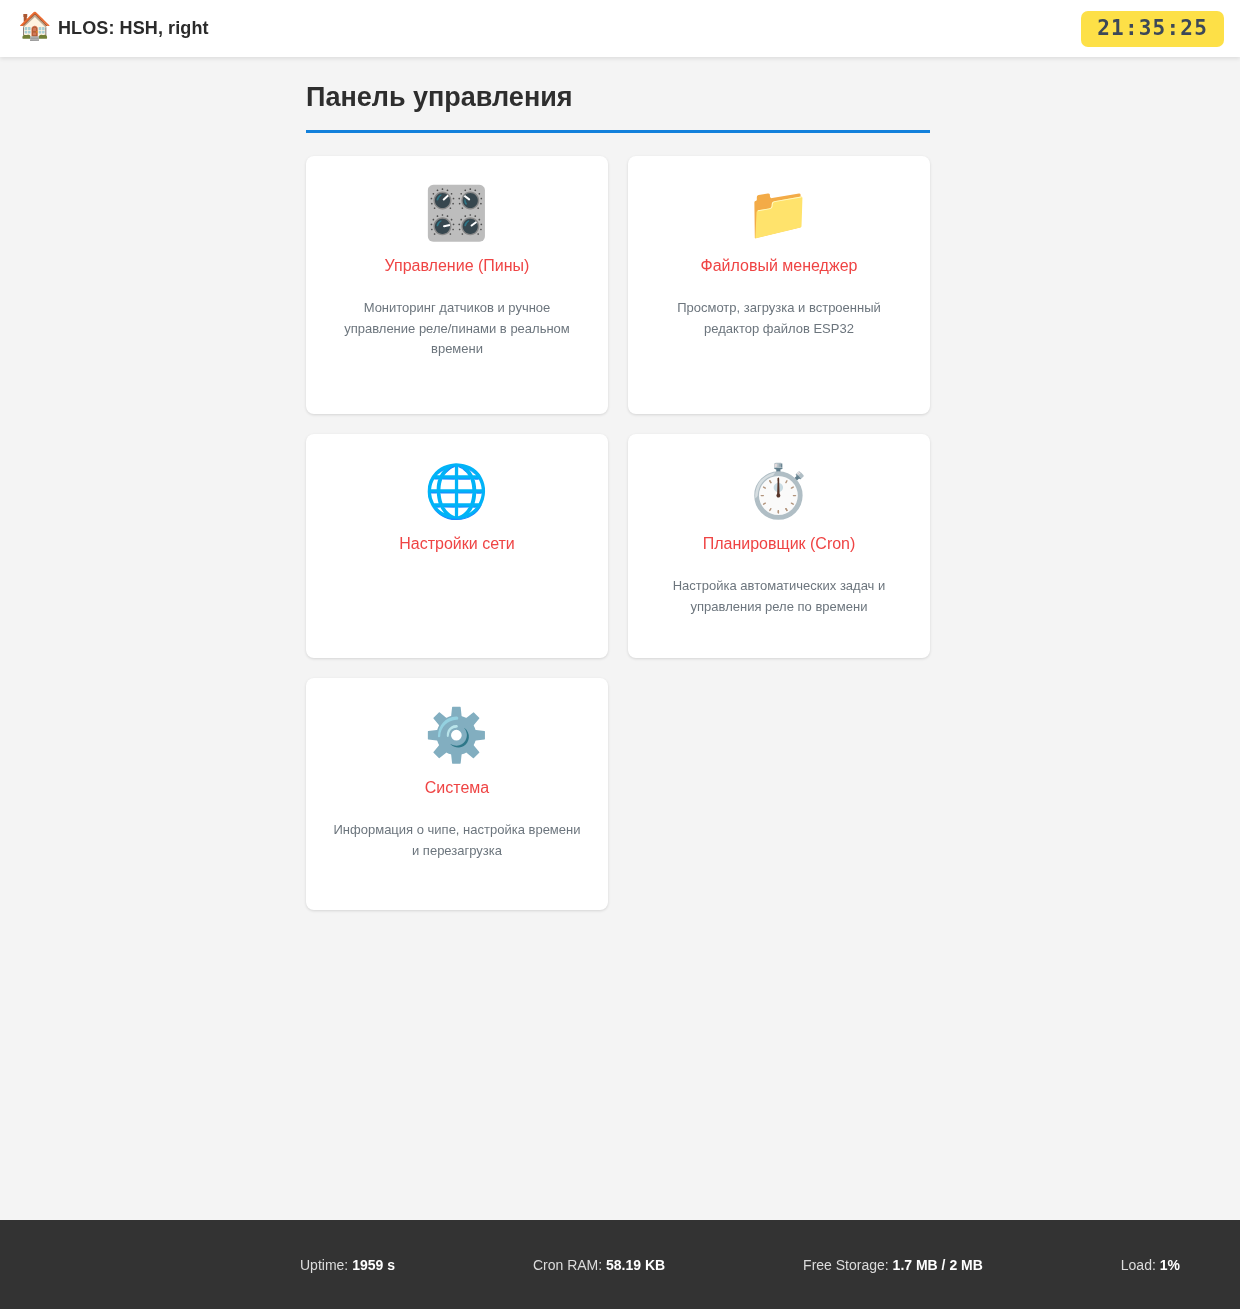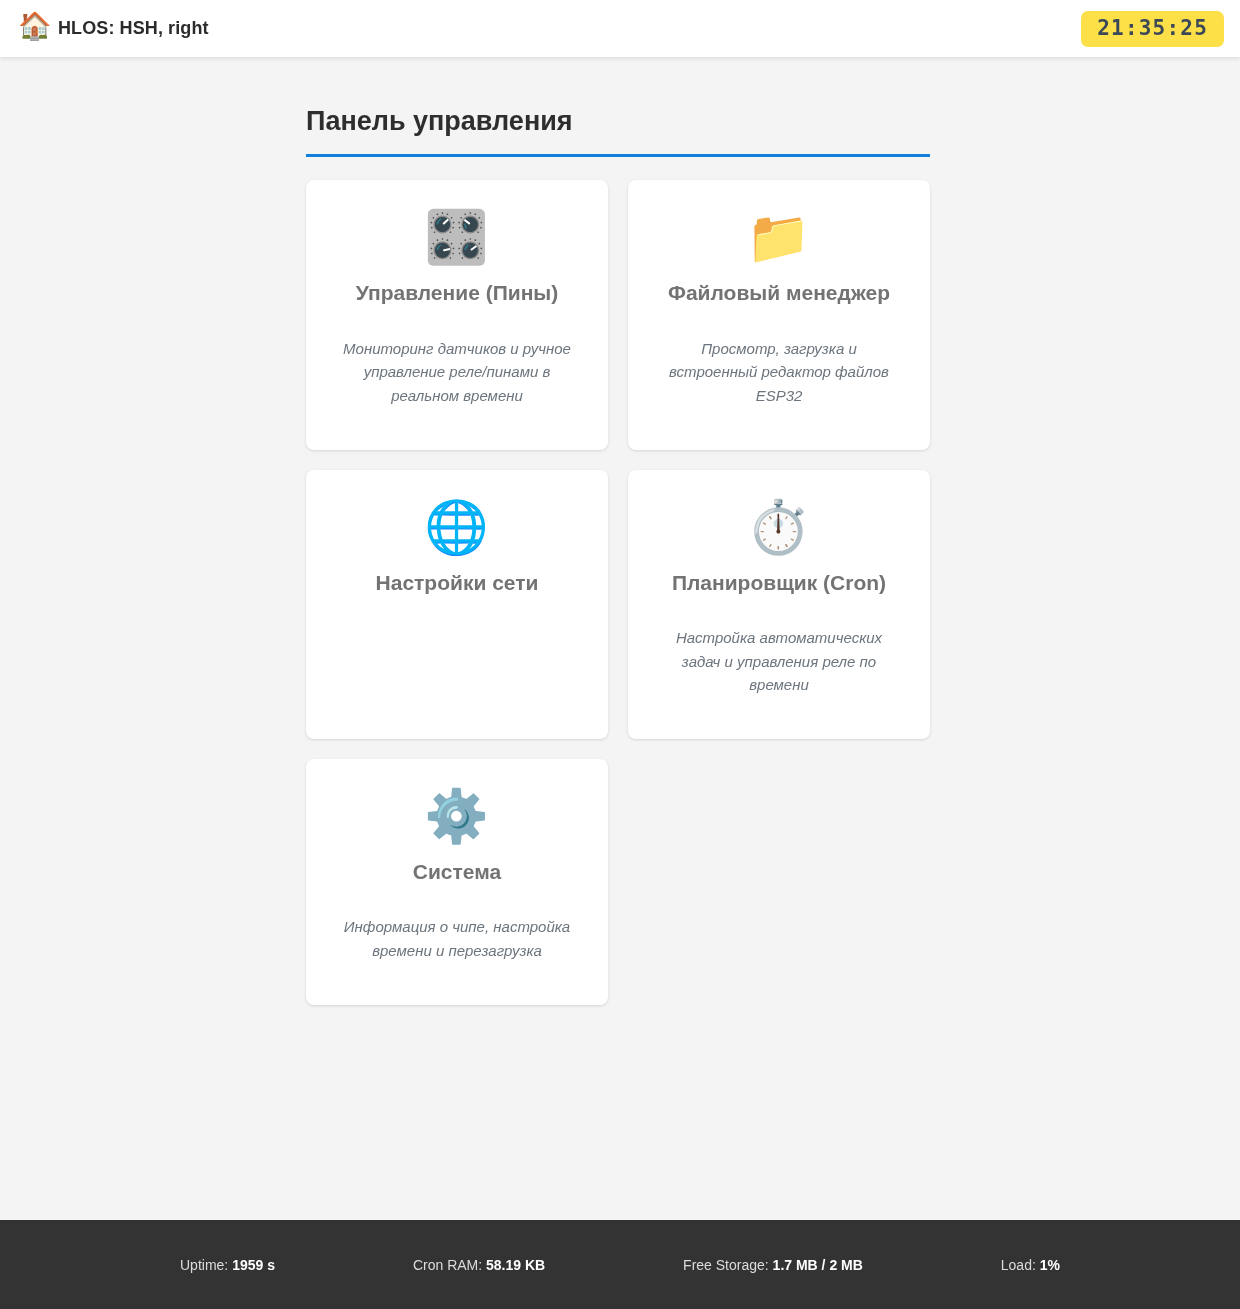--- a/index.html
+++ b/index.html
@@ -62,21 +62,21 @@
     letter-spacing: 1.2px;
     line-height: 1;
   }
 
   
   .content {
     position: absolute;
     top: 57px; left: 0;
     width: 1240px;
     height: 1163px;
-    padding-top: 48px;
+    padding-top: 24px;
   }
   .page-wrap {
     width: 624px;
     margin: 0 auto;
     margin-left: 306px;
   }
   .page-title {
     font-size: 27px;
     font-weight: bold;
     color: #2e2e2e;
@@ -117,47 +117,46 @@
   .card-icon {
     font-size: 52px;
     line-height: 1;
     height: 62px;
     display: flex;
     align-items: center;
     justify-content: center;
     margin-bottom: 12px;
   }
   .card-title {
-    font-size: 21px;
-    font-weight: bold;
-    color: #737373;
+    font-size: 16px;
+    font-weight: normal;
+    color: #ef4444;
     margin: 0 0 18px 0;
     line-height: 1.25;
   }
   .card-desc {
-    font-size: 15px;
+    font-size: 13px;
     color: #6c757d;
     line-height: 1.58;
-    margin: 12px;
+    margin: 4px;
     max-width: 252px;
-    font-style: italic;
   }
 
   
   .app-footer {
     position: absolute;
     left: 0;
     top: 1220px;
     width: 1240px;
     height: 89px;
     background: #333333;
     color: #e9e9e9;
     display: flex;
     align-items: center;
-    justify-content: center;
+    justify-content: flex-end;
     font-size: 14px;
   }
   .footer-inner {
     display: flex;
     width: 1000px;
     justify-content: space-between;
     padding: 0 60px;
   }
   .stat {
     white-space: nowrap;

